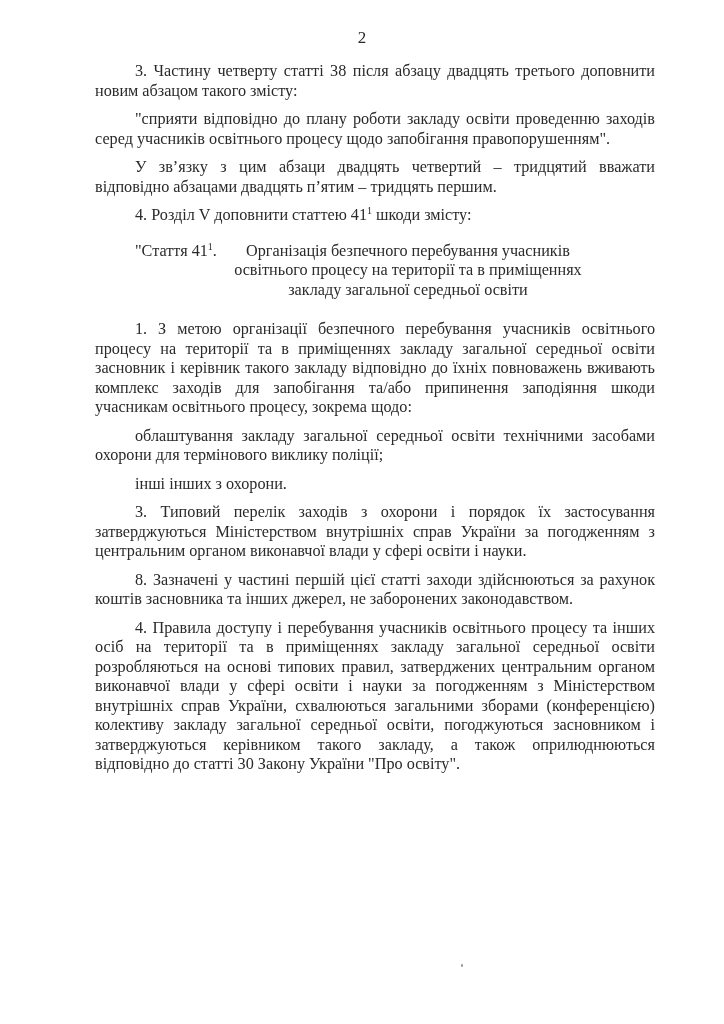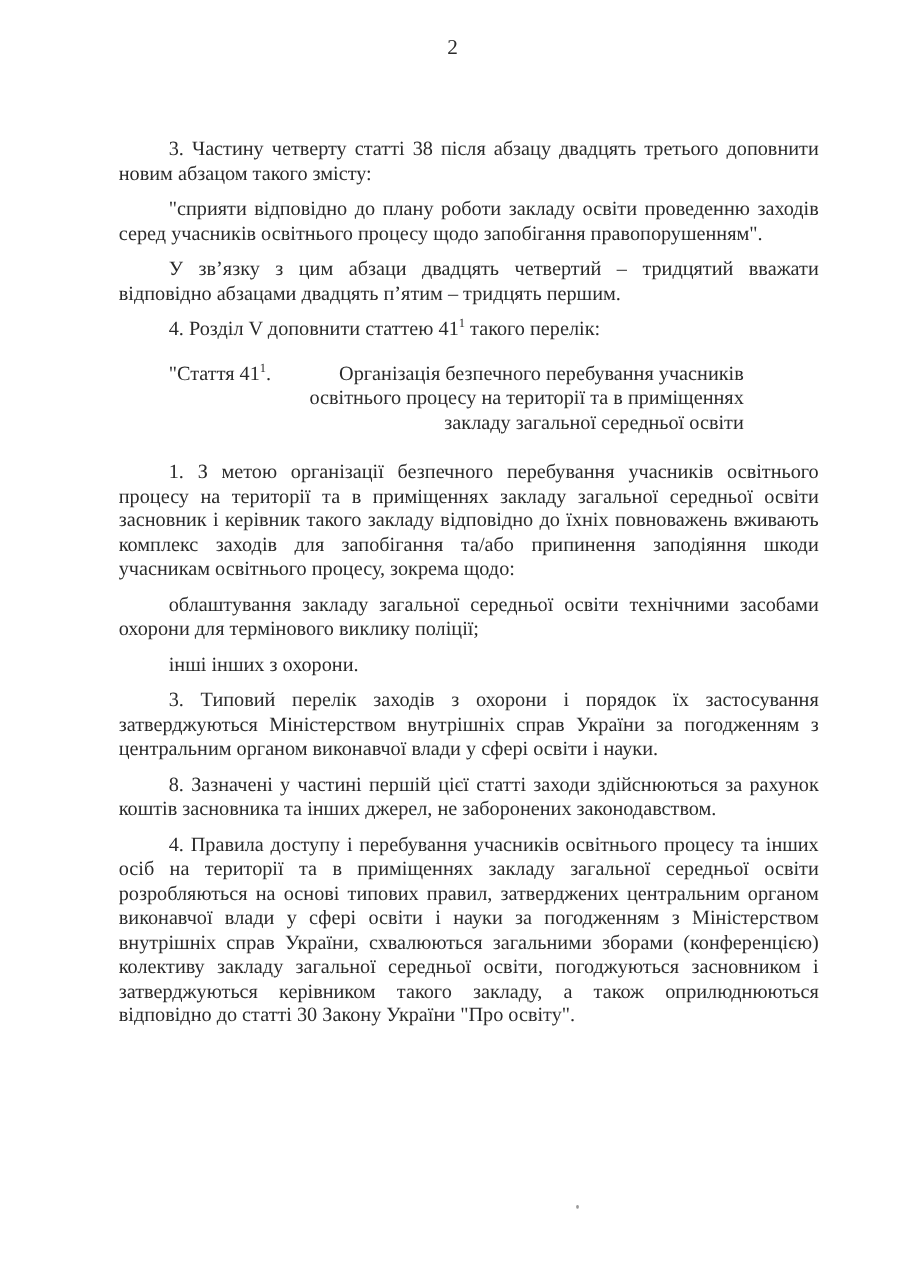--- a/index.html
+++ b/index.html
@@ -29,40 +29,39 @@
       left: 0;
       width: 724px;
       text-align: center;
       font-size: 17px;
     }
     .content {
       position: absolute;
       left: 95px;
       top: 62px;
       width: 560px;
-      margin-top: 48px;
     }
     p {
       margin: 0 0 9px 0;
       text-align: justify;
       text-indent: 40px;
       line-height: 19.5px;
     }
     .article-heading {
       display: flex;
       margin: 16px 0 20px 40px;
       line-height: 19.5px;
     }
     .article-heading .label {
       white-space: nowrap;
       padding-right: 4px;
     }
     .article-heading .title {
       flex: 1;
-      text-align: right;
+      text-align: center;
       padding-right: 60px;
     }
     sup { font-size: 10px; line-height: 0; }
     .speck {
       position: absolute;
       width: 2px;
       height: 3px;
       background: #9a9a9a;
       border-radius: 1px;
     }
@@ -72,21 +71,21 @@
 
 <div class="page">
 
   <div class="page-number">2</div>
 
   <div class="content">
 
     <p>3. Частину четверту статті 38 після абзацу двадцять третього доповнити новим абзацом такого змісту:</p>
     <p>"сприяти відповідно до плану роботи закладу освіти проведенню заходів серед учасників освітнього процесу щодо запобігання правопорушенням".</p>
     <p>У зв’язку з цим абзаци двадцять четвертий – тридцятий вважати відповідно абзацами двадцять п’ятим – тридцять першим.</p>
-    <p><span>4. Розділ V доповнити статтею 41</span><sup>1</sup><span> такого перелік:</span></p>
+    <p><span>4. Розділ V доповнити статтею 41</span><sup>1</sup><span> шкоди змісту:</span></p>
 
     <div class="article-heading">
       <span class="label"><span>"Стаття 41</span><sup>1</sup><span>.</span></span>
       <span class="title">Організація безпечного перебування учасників освітнього процесу на території та в приміщеннях закладу загальної середньої освіти</span>
     </div>
 
     <p>1. З метою організації безпечного перебування учасників освітнього процесу на території та в приміщеннях закладу загальної середньої освіти засновник і керівник такого закладу відповідно до їхніх повноважень вживають комплекс заходів для запобігання та/або припинення заподіяння шкоди учасникам освітнього процесу, зокрема щодо:</p>
     <p>облаштування закладу загальної середньої освіти технічними засобами охорони для термінового виклику поліції;</p>
     <p>інші інших з охорони.</p>
     <p>3. Типовий перелік заходів з охорони і порядок їх застосування затверджуються Міністерством внутрішніх справ України за погодженням з центральним органом виконавчої влади у сфері освіти і науки.</p>

